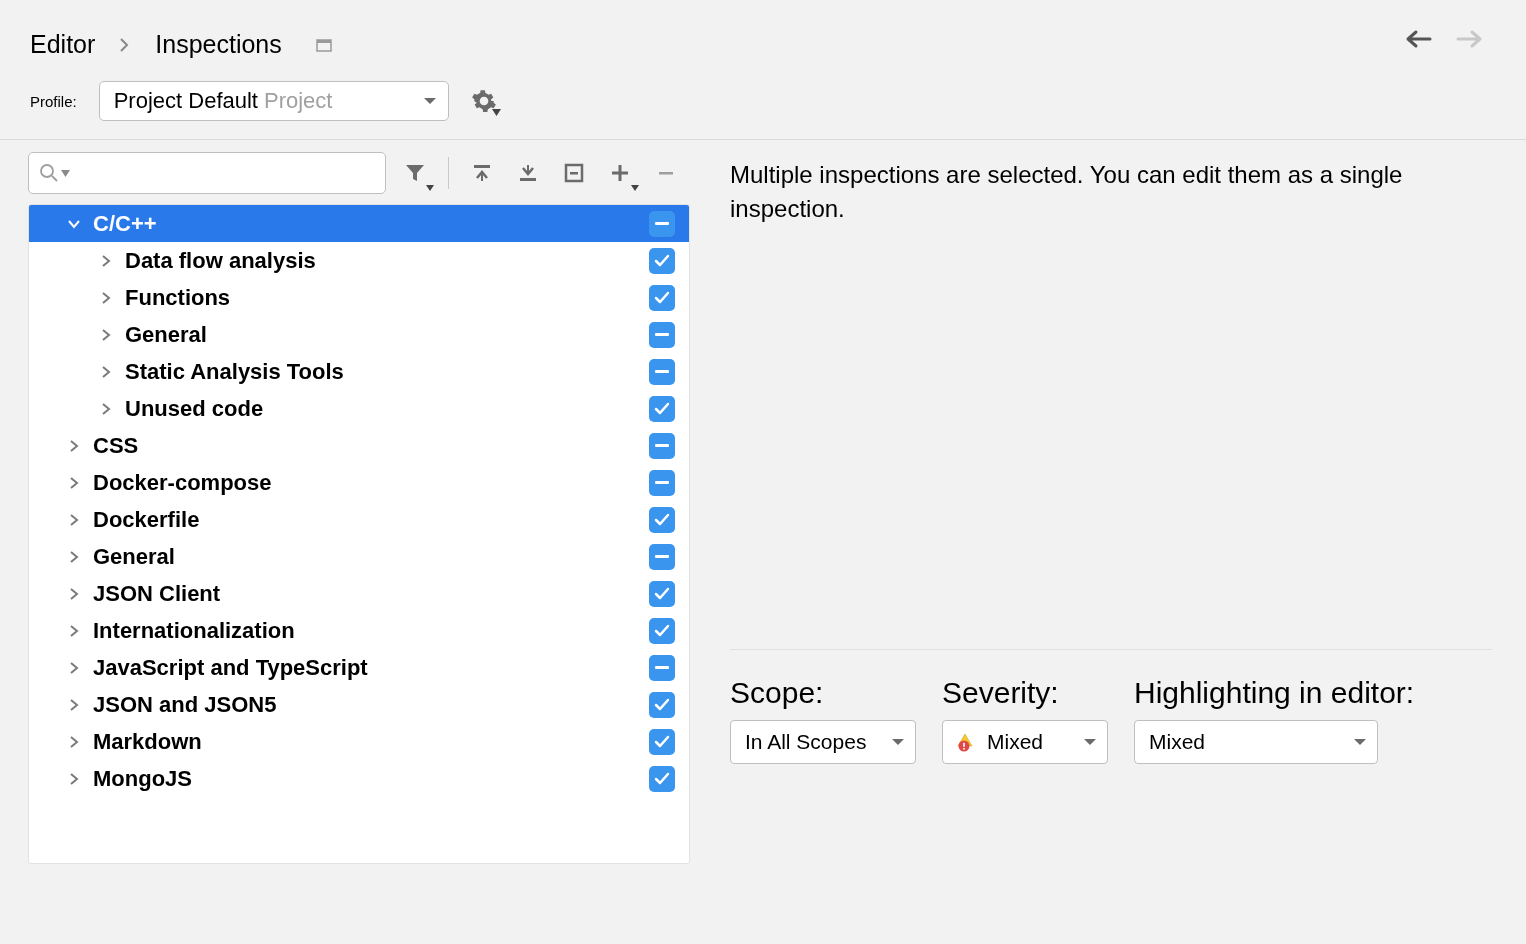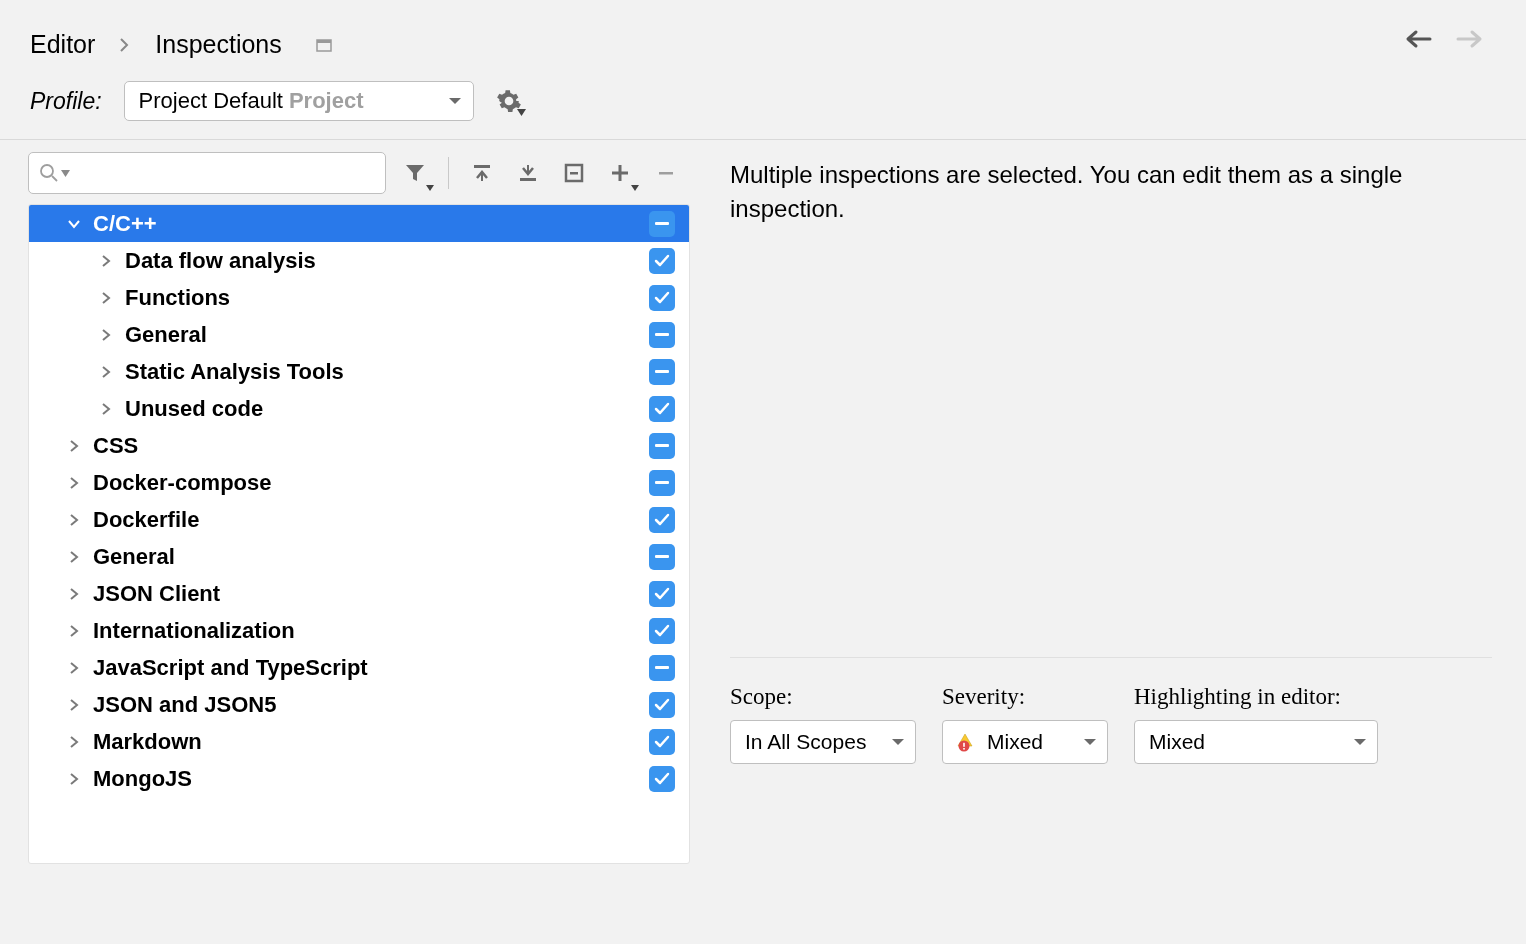--- a/index.html
+++ b/index.html
@@ -22,35 +22,35 @@
   .detach-icon { color: #888; }
   .nav-arrows { display: flex; gap: 20px; padding-right: 12px; }
   .nav-arrows svg { display: block; }
   .profile-row {
     display: flex;
     align-items: center;
     gap: 22px;
     padding: 12px 30px 18px 30px;
     border-bottom: 1px solid #d9d9d9;
   }
-  .profile-label { font-size: 23px; font-style: italic; }
+  .profile-label { font-size: 15px; }
   .profile-select {
     display: flex;
     align-items: center;
     background: #fff;
     border: 1px solid #bfbfbf;
     border-radius: 5px;
     height: 40px;
     padding: 0 10px 0 14px;
     gap: 8px;
     width: 350px;
     justify-content: space-between;
   }
   .profile-select .txt { display:flex; gap:6px; font-size: 22px;}
-  .profile-select .txt .proj-label { color:#a0a0a0;font-weight:bold; }
+  .profile-select .txt .proj-label { color:#a0a0a0; }
   .gear { color:#6f6f6f; position:relative; }
   .main { display: flex; }
   .left { width: 690px; padding: 12px 0 0 28px; }
   .toolbar { display: flex; align-items: center; gap: 12px; padding-bottom: 10px;}
   .search-box {
     display: flex;
     align-items: center;
     background: #fff;
     border: 1px solid #bfbfbf;
     border-radius: 5px;
@@ -92,21 +92,21 @@
   .right {
     flex:1;
     padding: 18px 34px 0 40px;
     font-size:24px;
     display:flex;
     flex-direction:column;
   }
   .desc { line-height:1.4; }
   .controls { display:flex; gap:26px; margin-top:auto; padding-top:26px; border-top:1px solid #e0e0e0; padding-bottom:100px; }
   .ctl-group { display:flex; flex-direction:column; gap:10px; }
-  .ctl-label { font-size:23px;font-family:Liberation Serif, serif; }
+  .ctl-label { font-size:30px; }
   .combo {
     display:flex; align-items:center; justify-content:space-between;
     background:#fff; border:1px solid #bfbfbf; border-radius:4px;
     height:44px; padding: 0 10px 0 14px; font-size:21px; gap:10px;
   }
   .combo.scope { width:186px;}
   .combo.sev { width:166px;}
   .combo.hl { width:244px;}
   .sev-content { display:flex; align-items:center; gap:8px;}
   svg { display:block; }

